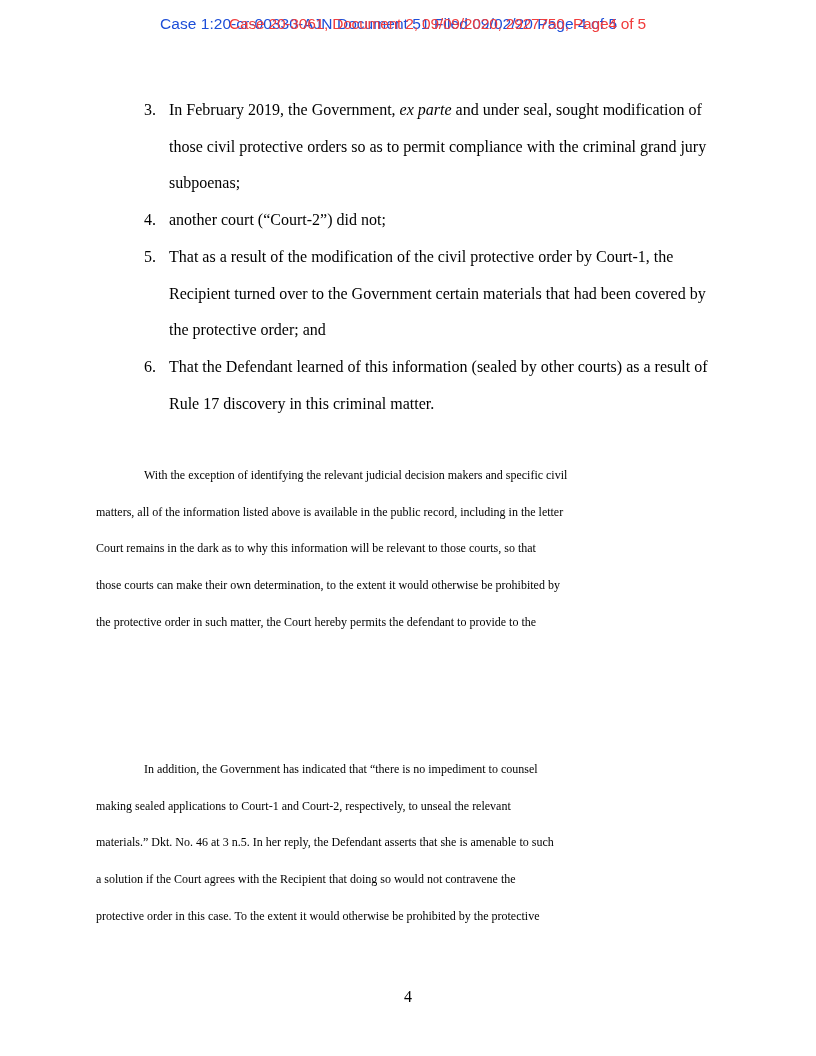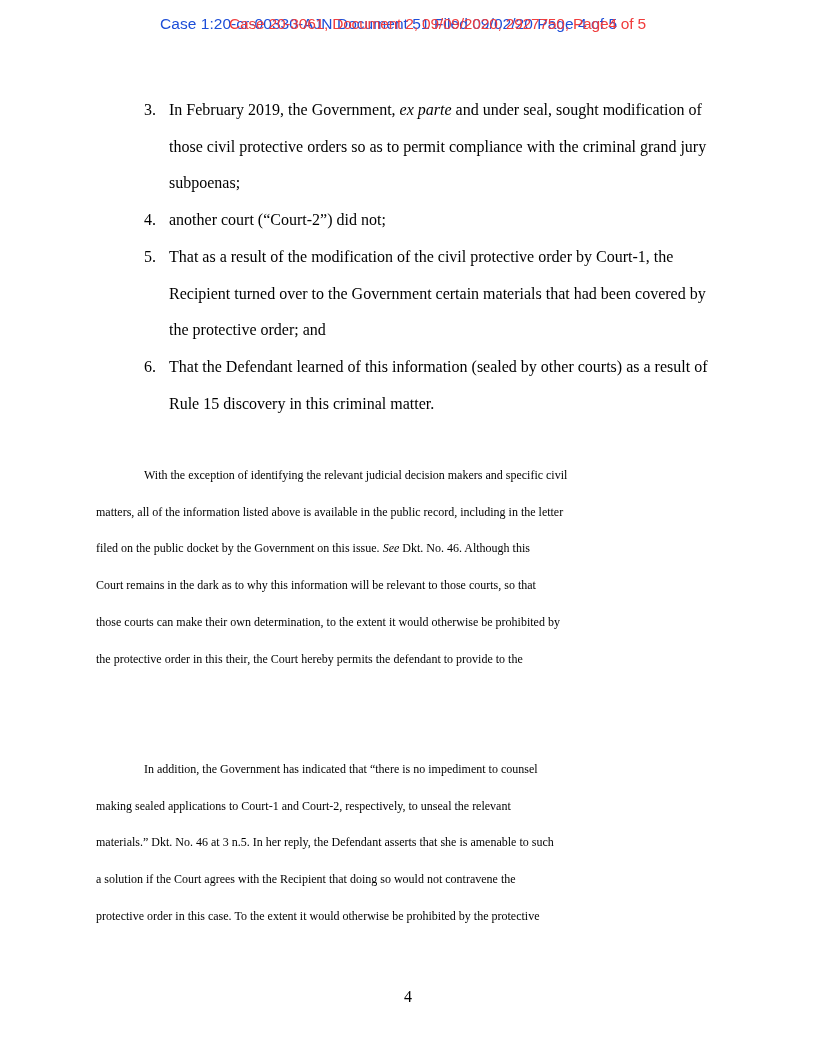--- a/index.html
+++ b/index.html
@@ -99,31 +99,30 @@
   </li>
   <li class="list-item">
     <span class="list-num">5.</span>
     <span class="line">That as a result of the modification of the civil protective order by Court-1, the</span>
     <span class="line">Recipient turned over to the Government certain materials that had been covered by</span>
     <span class="line">the protective order; and</span>
   </li>
   <li class="list-item">
     <span class="list-num">6.</span>
     <span class="line">That the Defendant learned of this information (sealed by other courts) as a result of</span>
-    <span class="line">Rule 15 discovery in this criminal matter.</span>
+    <span class="line">Rule 17 discovery in this criminal matter.</span>
   </li>
 </ol>
 
 <div class="para para-1">
   <span class="line"><span class="indent"></span><span>With the exception of identifying the relevant judicial decision makers and specific civil</span></span>
   <span class="line">matters, all of the information listed above is available in the public record, including in the letter</span>
-  <span class="line"><span>filed on the public docket by the Government on this issue.  </span><em>See</em><span> Dkt. No. 46.  Although this</span></span>
   <span class="line">Court remains in the dark as to why this information will be relevant to those courts, so that</span>
   <span class="line">those courts can make their own determination, to the extent it would otherwise be prohibited by</span>
-  <span class="line">the protective order in this their, the Court hereby permits the defendant to provide to the</span>
+  <span class="line">the protective order in such matter, the Court hereby permits the defendant to provide to the</span>
 </div>
 
 <div class="para para-2">
   <span class="line"><span class="indent"></span><span>In addition, the Government has indicated that “there is no impediment to counsel</span></span>
   <span class="line">making sealed applications to Court-1 and Court-2, respectively, to unseal the relevant</span>
   <span class="line">materials.”  Dkt. No. 46 at 3 n.5.  In her reply, the Defendant asserts that she is amenable to such</span>
   <span class="line">a solution if the Court agrees with the Recipient that doing so would not contravene the</span>
   <span class="line">protective order in this case.  To the extent it would otherwise be prohibited by the protective</span>
 </div>
 

